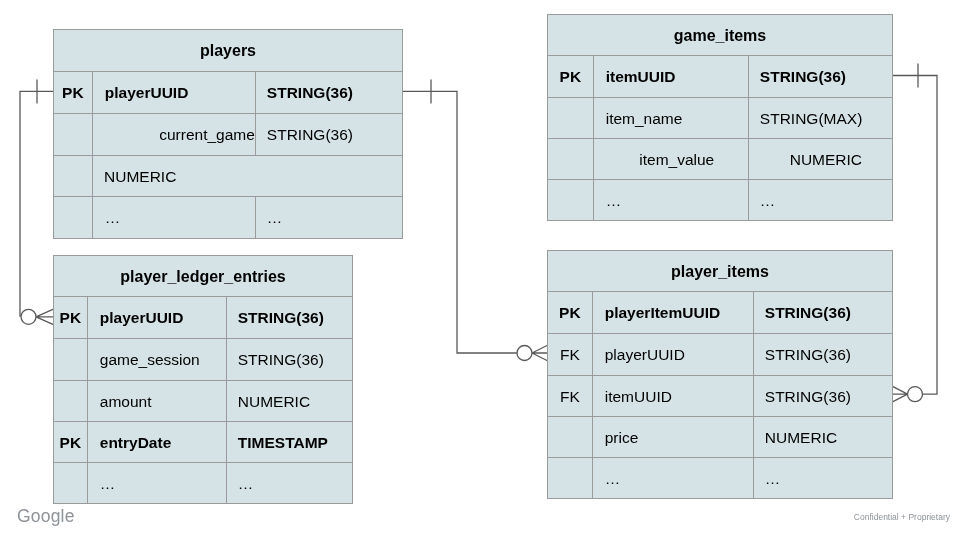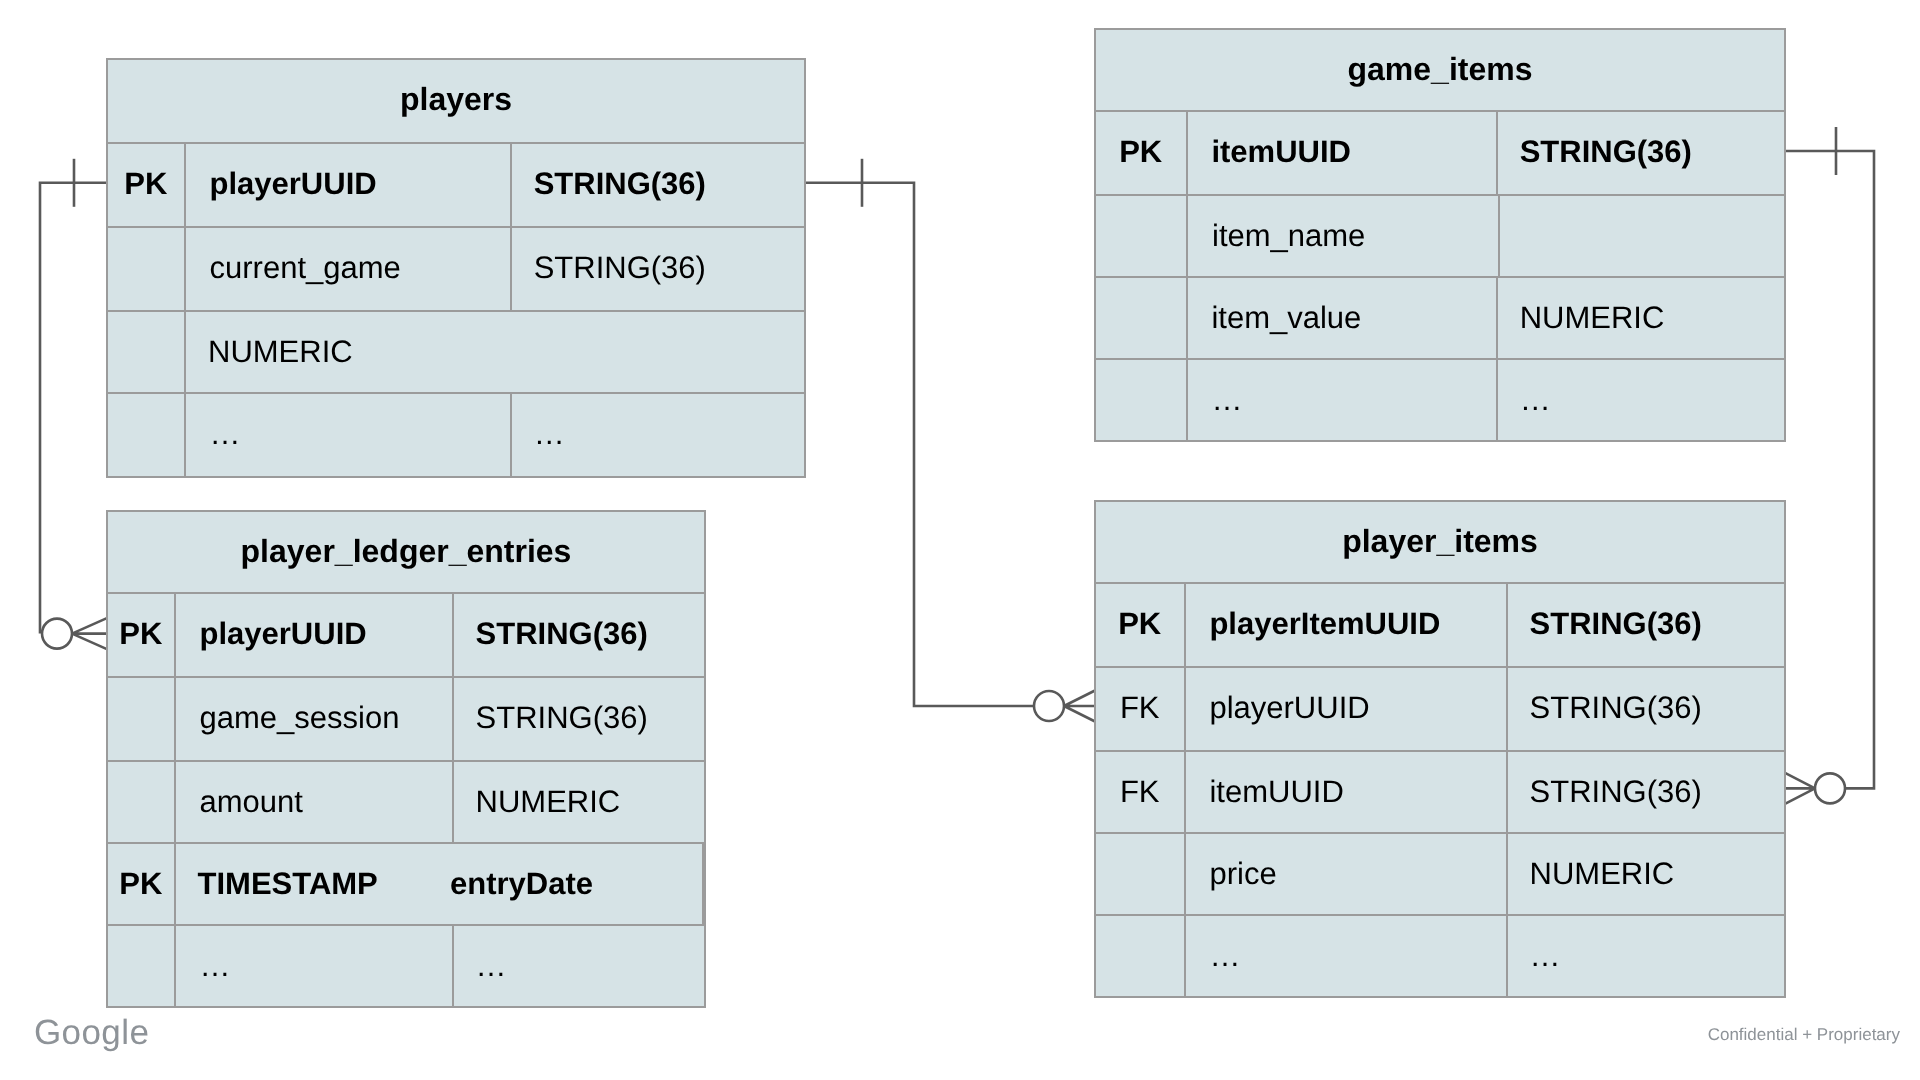--- a/index.html
+++ b/index.html
@@ -66,21 +66,21 @@
 
   <div class="erd-table" style="left: 53px; top: 29px; width: 350px;">
     <div class="tbl-title" style="height: 41.6px; line-height: 41.6px;">players</div>
   <div class="tbl-row bold" style="height: 41.6px;">
         <div class="tbl-cell c0" style="width: 39px; line-height: 41.6px;">PK</div>
         <div class="tbl-cell c1" style="width: 164px; line-height: 41.6px;">playerUUID</div>
         <div class="tbl-cell c2" style="width: 147px; line-height: 41.6px;">STRING(36)</div>
       </div>
       <div class="tbl-row" style="height: 41.6px;">
         <div class="tbl-cell c0" style="width: 39px; line-height: 41.6px;"></div>
-        <div class="tbl-cell c1" style="width: 164px; line-height: 41.6px;">current_game</div>
+        <div class="tbl-cell c1" style="width: 164px; line-height: 41.6px; text-align: right;">current_game</div>
         <div class="tbl-cell c2" style="width: 147px; line-height: 41.6px;">STRING(36)</div>
       </div>
       <div class="tbl-row" style="height: 41.6px;">
         <div class="tbl-cell c0" style="width: 39px; line-height: 41.6px;"></div>
         <div class="tbl-cell c2" style="width: 147px; line-height: 41.6px;">NUMERIC</div>
       </div>
       <div class="tbl-row" style="height: 41.6px;">
         <div class="tbl-cell c0" style="width: 39px; line-height: 41.6px;"></div>
         <div class="tbl-cell c1" style="width: 164px; line-height: 41.6px;">…</div>
         <div class="tbl-cell c2" style="width: 147px; line-height: 41.6px;">…</div>
@@ -90,22 +90,23 @@
   <div class="erd-table" style="left: 547px; top: 14px; width: 346px;">
     <div class="tbl-title" style="height: 41px; line-height: 41px;">game_items</div>
   <div class="tbl-row bold" style="height: 41px;">
         <div class="tbl-cell c0" style="width: 46px; line-height: 41px;">PK</div>
         <div class="tbl-cell c1" style="width: 156px; line-height: 41px;">itemUUID</div>
         <div class="tbl-cell c2" style="width: 144px; line-height: 41px;">STRING(36)</div>
       </div>
       <div class="tbl-row" style="height: 41px;">
         <div class="tbl-cell c0" style="width: 46px; line-height: 41px;"></div>
         <div class="tbl-cell c1" style="width: 156px; line-height: 41px;">item_name</div>
+        <div class="tbl-cell c2" style="width: 144px; line-height: 41px;">STRING(MAX)</div>
       </div>
-      <div class="tbl-row" style="height: 41px;">
+      <div class="tbl-row" style="height: 41px; text-align: center;">
         <div class="tbl-cell c0" style="width: 46px; line-height: 41px;"></div>
         <div class="tbl-cell c1" style="width: 156px; line-height: 41px;">item_value</div>
         <div class="tbl-cell c2" style="width: 144px; line-height: 41px;">NUMERIC</div>
       </div>
       <div class="tbl-row" style="height: 41px;">
         <div class="tbl-cell c0" style="width: 46px; line-height: 41px;"></div>
         <div class="tbl-cell c1" style="width: 156px; line-height: 41px;">…</div>
         <div class="tbl-cell c2" style="width: 144px; line-height: 41px;">…</div>
       </div>
     </div>
@@ -122,22 +123,22 @@
         <div class="tbl-cell c1" style="width: 163px; line-height: 41.2px;">game_session</div>
         <div class="tbl-cell c2" style="width: 147px; line-height: 41.2px;">STRING(36)</div>
       </div>
       <div class="tbl-row" style="height: 41.2px;">
         <div class="tbl-cell c0" style="width: 40px; line-height: 41.2px;"></div>
         <div class="tbl-cell c1" style="width: 163px; line-height: 41.2px;">amount</div>
         <div class="tbl-cell c2" style="width: 147px; line-height: 41.2px;">NUMERIC</div>
       </div>
       <div class="tbl-row bold" style="height: 41.2px;">
         <div class="tbl-cell c0" style="width: 40px; line-height: 41.2px;">PK</div>
+        <div class="tbl-cell c1" style="width: 163px; line-height: 41.2px;">entryDate</div>
         <div class="tbl-cell c2" style="width: 147px; line-height: 41.2px;">TIMESTAMP</div>
-        <div class="tbl-cell c1" style="width: 163px; line-height: 41.2px;">entryDate</div>
       </div>
       <div class="tbl-row" style="height: 41.2px;">
         <div class="tbl-cell c0" style="width: 40px; line-height: 41.2px;"></div>
         <div class="tbl-cell c1" style="width: 163px; line-height: 41.2px;">…</div>
         <div class="tbl-cell c2" style="width: 147px; line-height: 41.2px;">…</div>
       </div>
     </div>
 
   <div class="erd-table" style="left: 547px; top: 250px; width: 346px;">
     <div class="tbl-title" style="height: 41.2px; line-height: 41.2px;">player_items</div>

